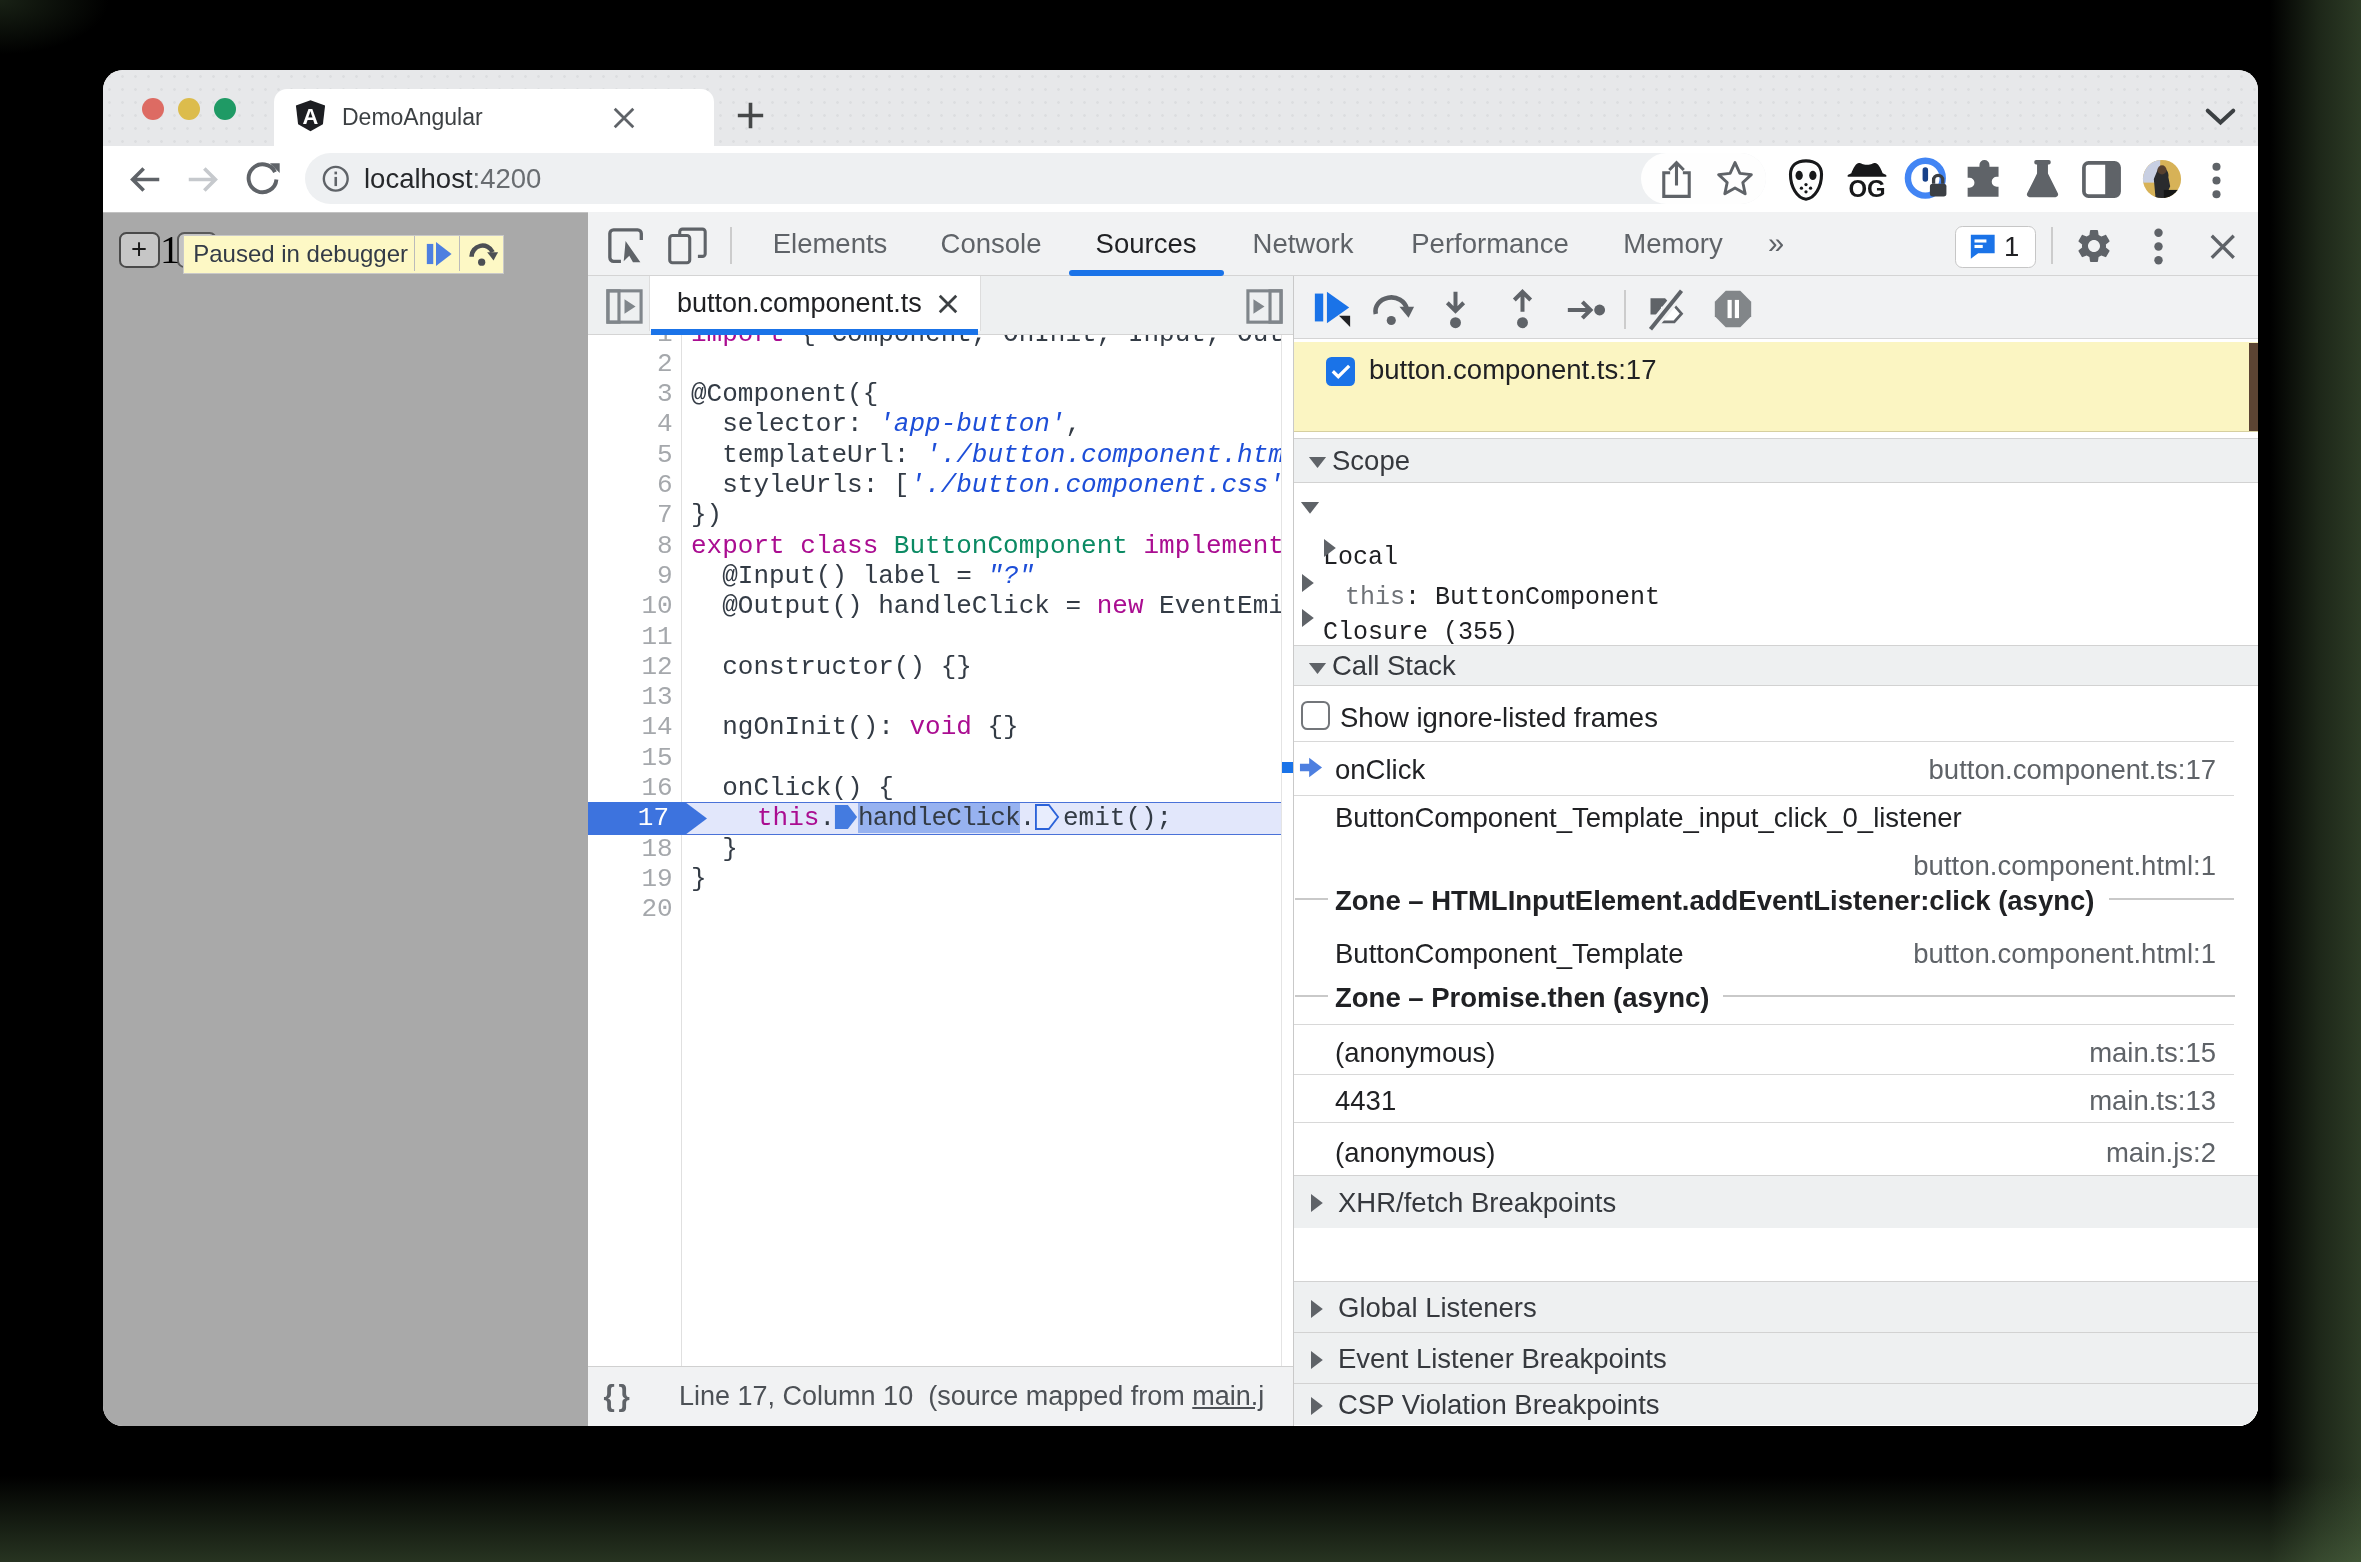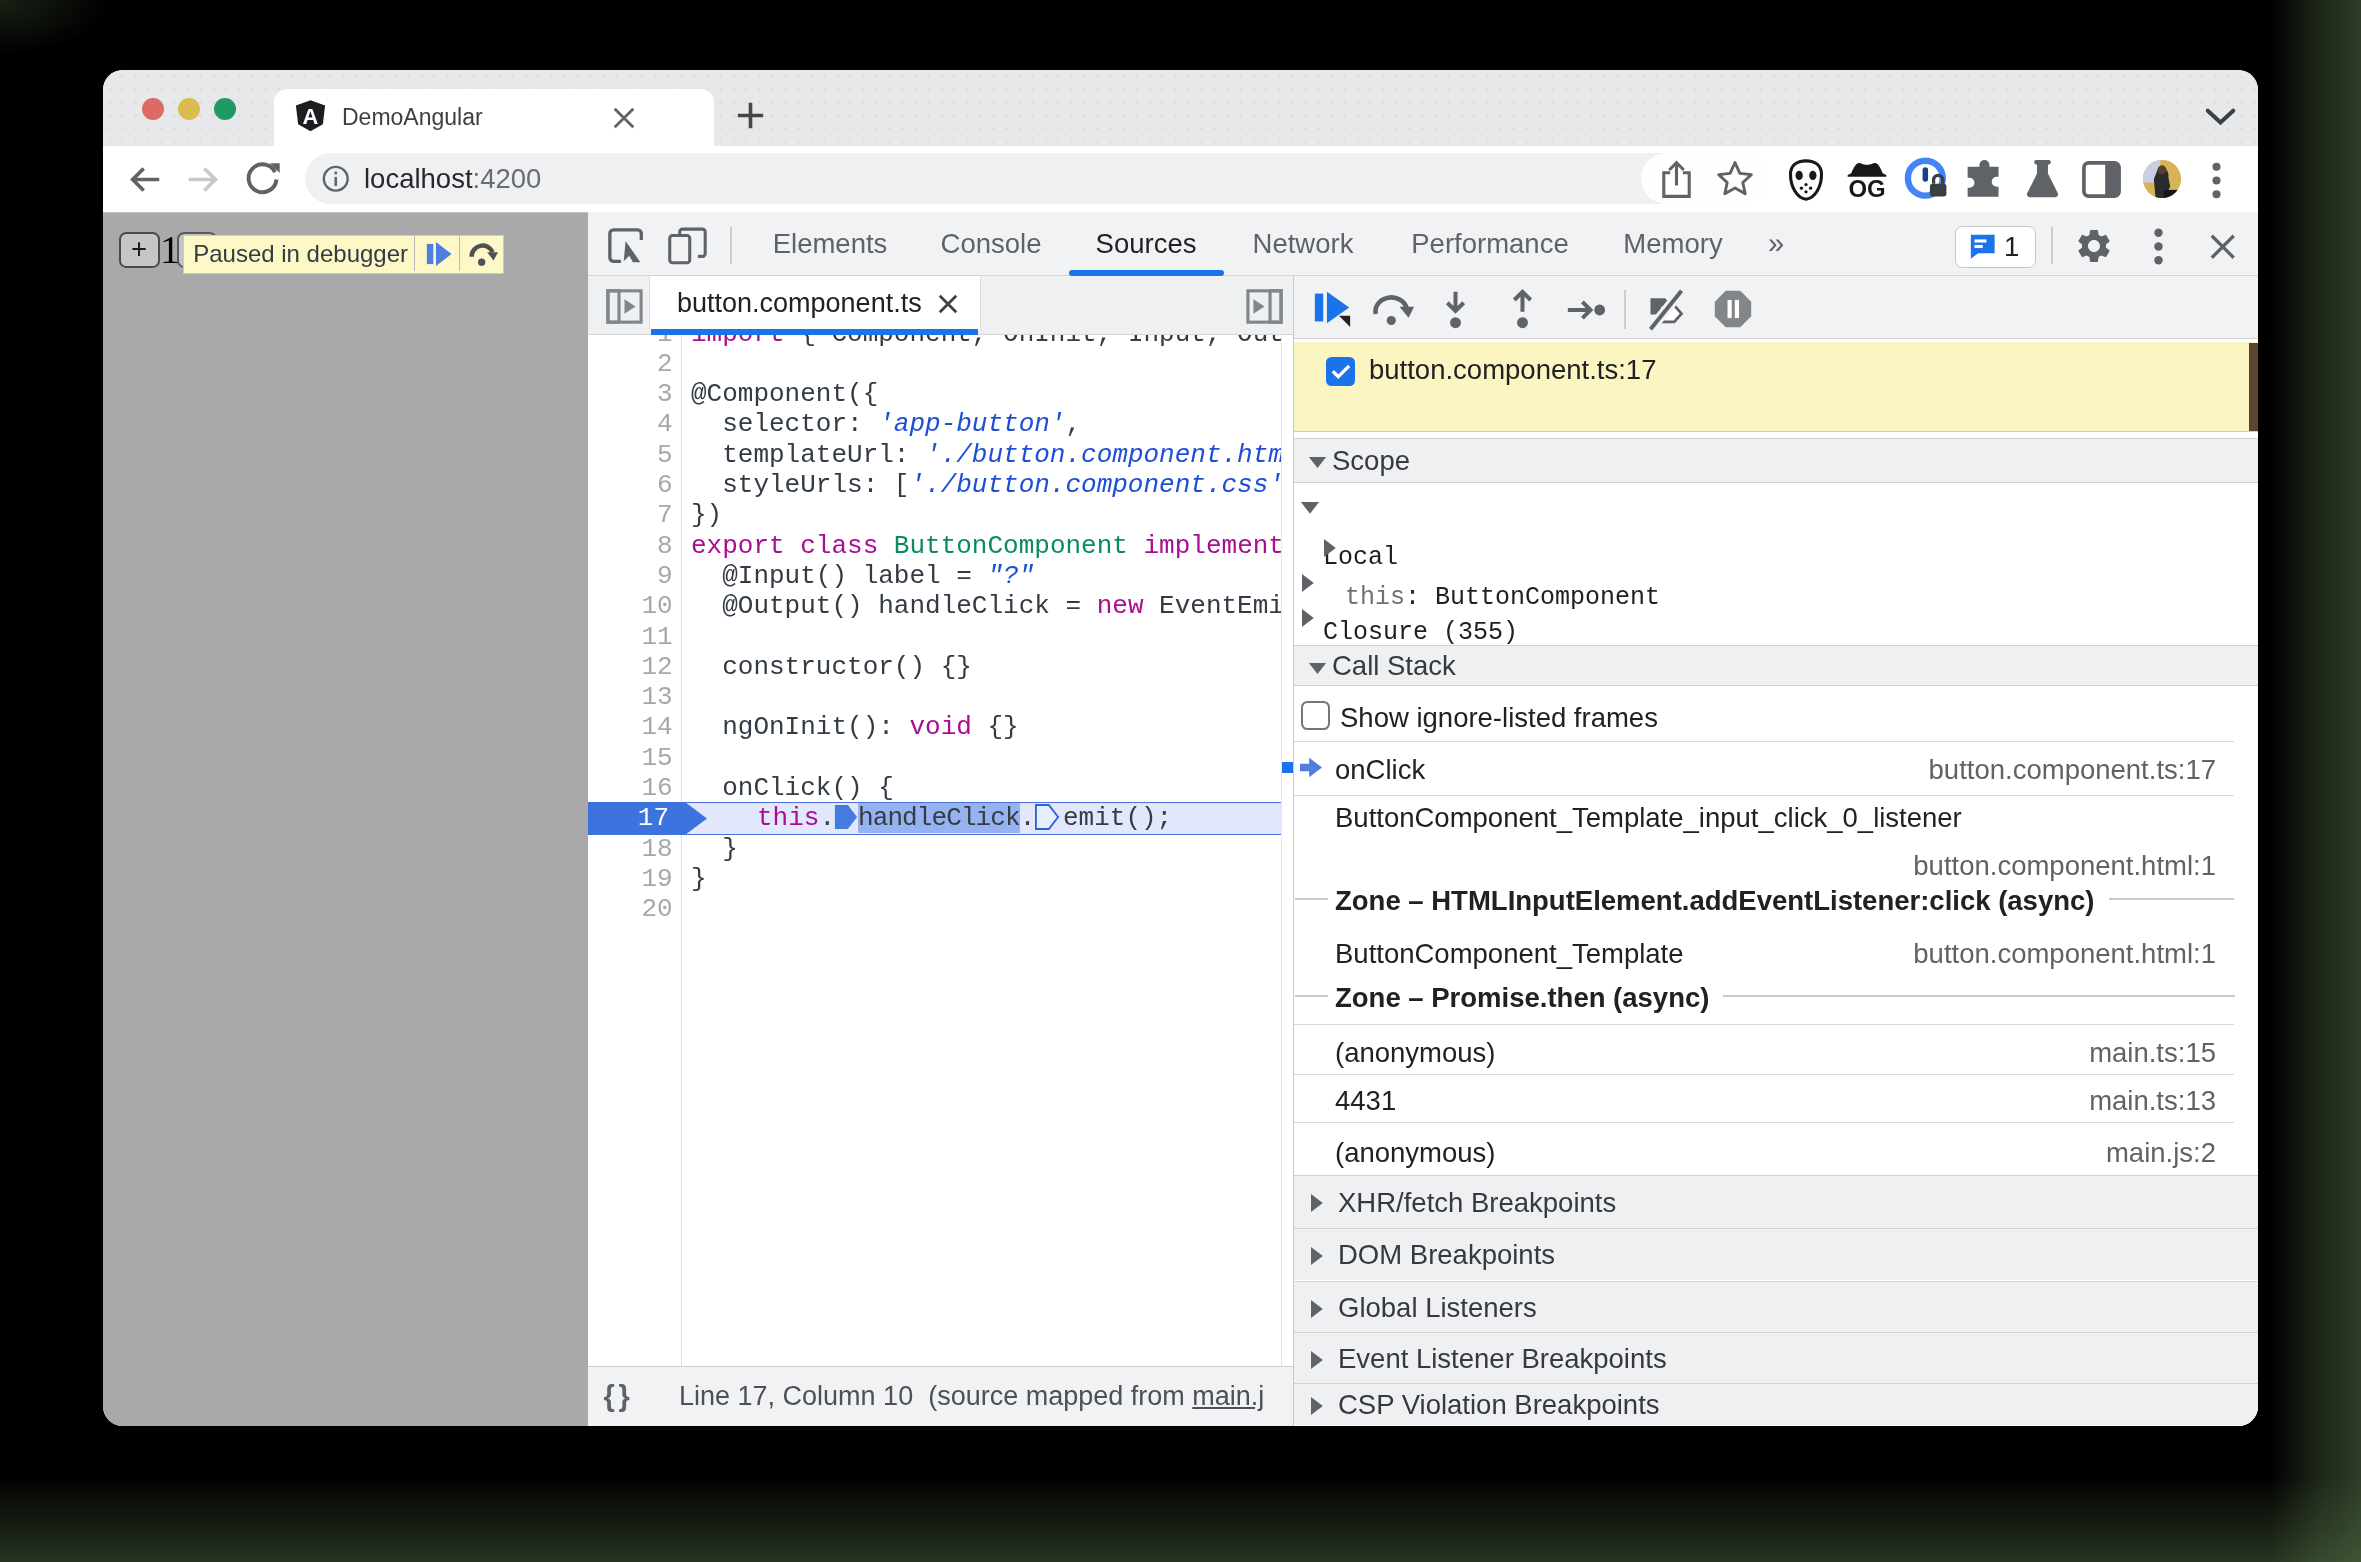--- a/index.html
+++ b/index.html
@@ -391,26 +391,20 @@
       <div class="rt" style="top:809px;">main.ts:13</div>
       <div class="divl" style="top:846px;"></div>
       <div class="abs sans30" style="left:41px; top:861px;">(anonymous)</div>
       <div class="rt" style="top:861px;">main.js:2</div>
       <div class="shead" style="top:899px; height:53px; border-bottom:none;">
         <svg style="left:15.6px; top:17.4px;" width="13.8" height="20" viewBox="0 0 15 22">
             <polygon points="1,1 14,11 1,21" fill="#5f6368"></polygon>
           </svg>
         <div class="t" style="left:44px; top:0; height:53px; line-height:53px;">XHR/fetch Breakpoints</div>
       </div>
-      <div class="shead" style="top:952px; height:52px; border-bottom:none;">
-        <svg style="left:15.6px; top:17.4px;" width="13.8" height="20" viewBox="0 0 15 22">
-            <polygon points="1,1 14,11 1,21" fill="#5f6368"></polygon>
-          </svg>
-        <div class="t" style="left:44px; top:0; height:52px; line-height:52px;">DOM Breakpoints</div>
-      </div>
       <div class="shead" style="top:1005px; height:51px; border-bottom:none;">
         <svg style="left:15.6px; top:16.5px;" width="13.8" height="20" viewBox="0 0 15 22">
             <polygon points="1,1 14,11 1,21" fill="#5f6368"></polygon>
           </svg>
         <div class="t" style="left:44px; top:0; height:51px; line-height:51px;">Global Listeners</div>
       </div>
       <div class="shead" style="top:1056px; height:51px; border-bottom:none;">
         <svg style="left:15.6px; top:16.5px;" width="13.8" height="20" viewBox="0 0 15 22">
             <polygon points="1,1 14,11 1,21" fill="#5f6368"></polygon>
           </svg>

